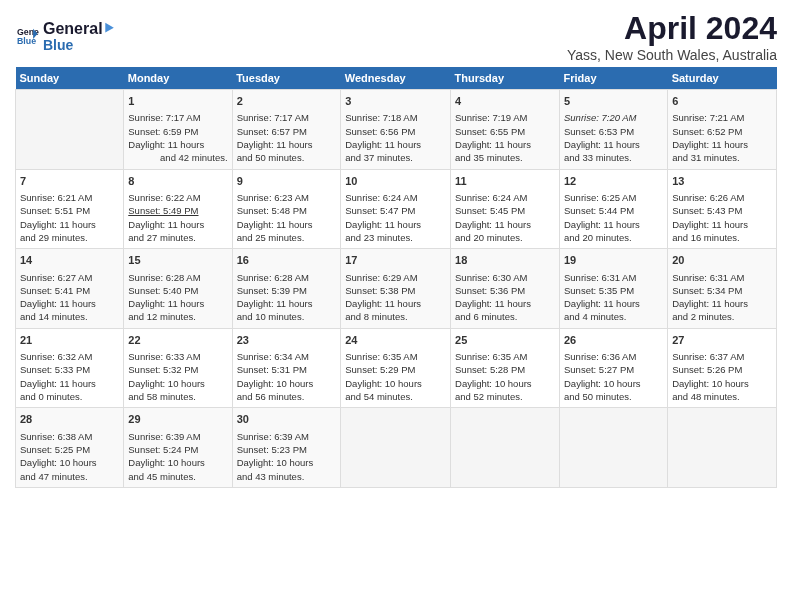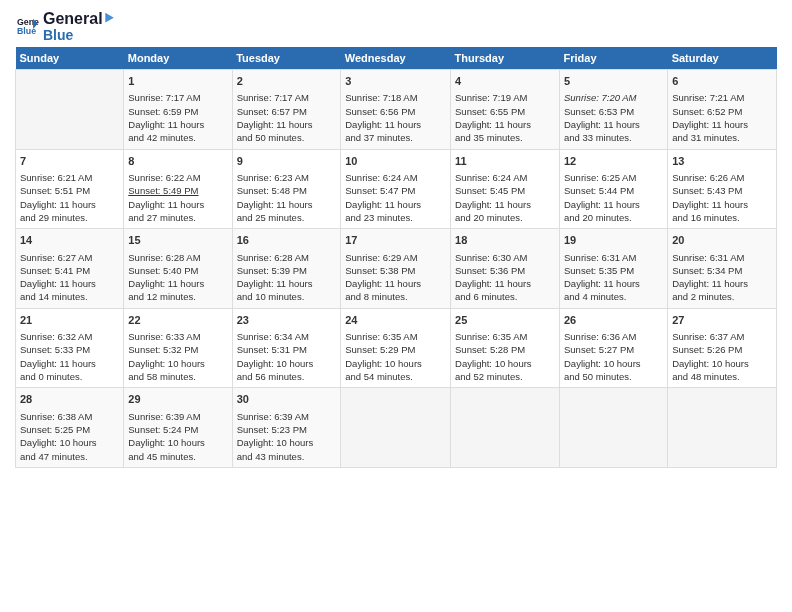--- a/index.html
+++ b/index.html
@@ -91,20 +91,22 @@
         <text x="0" y="14" font-size="12" font-weight="bold" fill="#1a1a2e">General</text>
         <text x="0" y="26" font-size="12" font-weight="bold" fill="#2b6cb0">Blue</text>
         <polygon points="22,5 28,12 22,19" fill="#2b6cb0"></polygon>
       </svg>
       <div style="margin-left:4px;">
         <div style="font-size:16px;font-weight:bold;color:#1a1a2e;line-height:1.1;">General<span style="color:#4a90d9;">⯈</span></div>
         <div style="font-size:14px;font-weight:bold;color:#2b6cb0;line-height:1.1;">Blue</div>
       </div>
     </div>
     <div class="title-block">
+      <div class="month-title">April 2024</div>
+      <div class="subtitle">Yass, New South Wales, Australia</div>
     </div>
   </div>
 
   <table>
     <thead>
       <tr>
       <th>Sunday</th>
           <th>Monday</th>
           <th>Tuesday</th>
           <th>Wednesday</th>
@@ -114,21 +116,21 @@
         </tr>
     </thead>
     <tbody id="calendar-body">
     <tr>
           <td class="empty"></td>
           <td>
             <span class="day-num">1</span>
             <span style="display: block;">Sunrise: 7:17 AM</span>
             <span style="display: block;">Sunset: 6:59 PM</span>
             <span style="display: block;">Daylight: 11 hours</span>
-            <span style="display: block;">and 42 minutes.</span>
+            <span style="display: block; text-align: right;">and 42 minutes.</span>
           </td>
           <td>
             <span class="day-num">2</span>
             <span style="display: block;">Sunrise: 7:17 AM</span>
             <span style="display: block;">Sunset: 6:57 PM</span>
             <span style="display: block;">Daylight: 11 hours</span>
             <span style="display: block;">and 50 minutes.</span>
           </td>
           <td>
             <span class="day-num">3</span>

